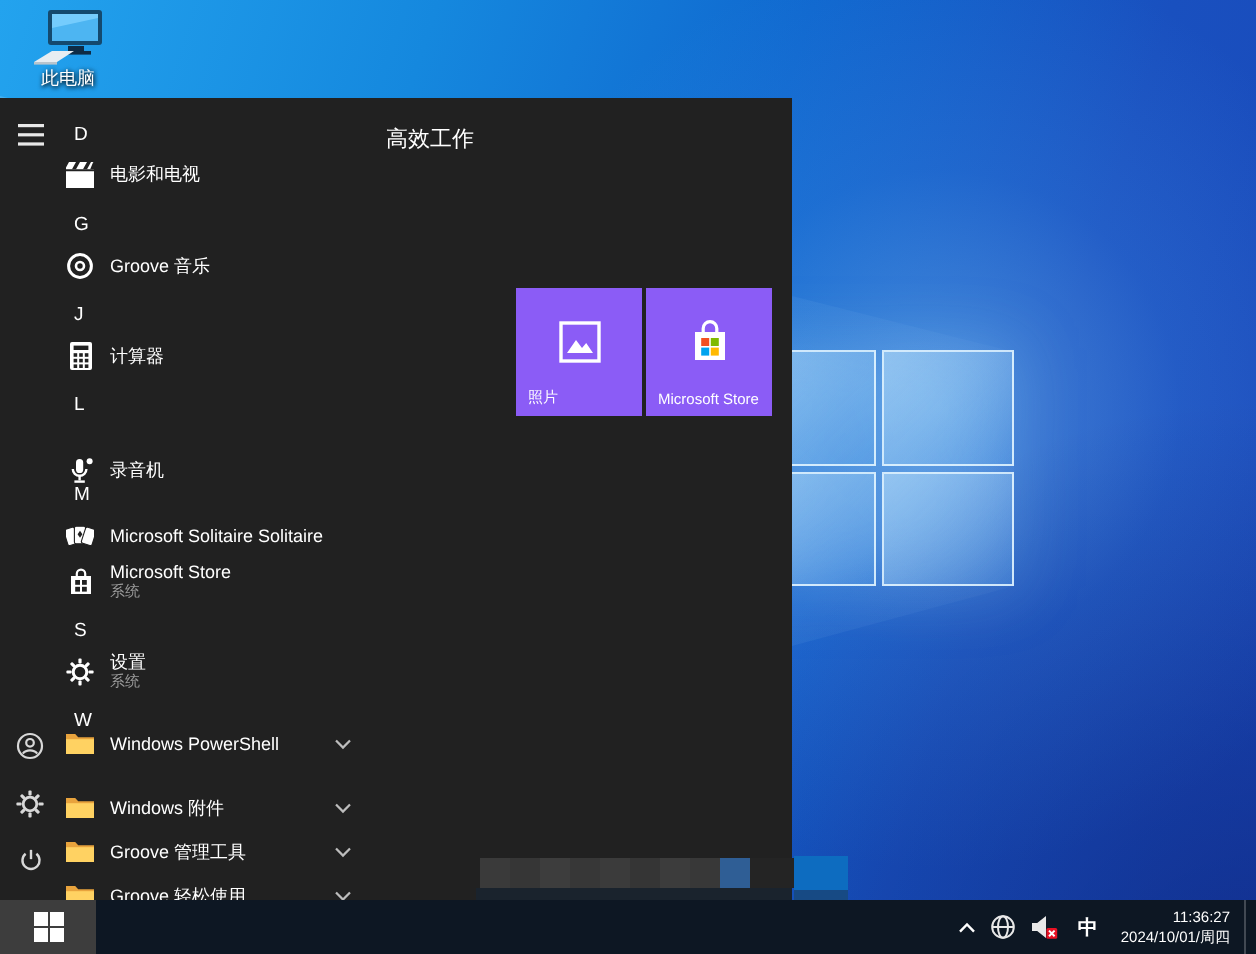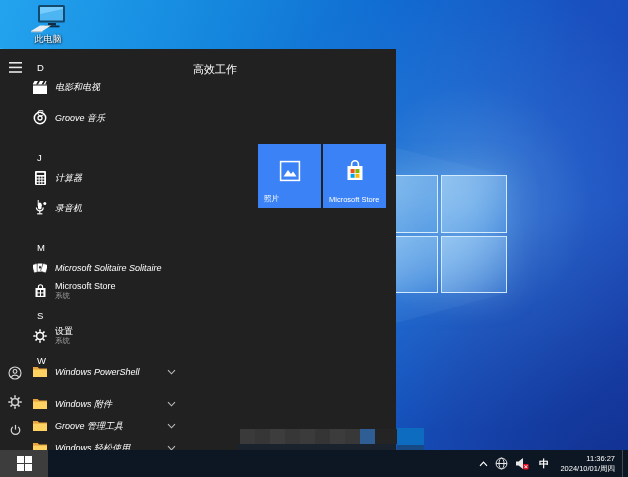--- a/index.html
+++ b/index.html
@@ -13,43 +13,43 @@
     linear-gradient(108deg,#23a3ee 0%,#1588de 28%,#1068cf 52%,#1950bf 75%,#1b46b8 100%);}
   .ray{position:absolute;inset:0;clip-path:polygon(0 48px,507px 176px,507px 293px,0 430px);
     background:linear-gradient(90deg,rgba(255,255,255,.15) 0%,rgba(180,225,255,.07) 60%,rgba(255,255,255,0) 100%);}
   .win-logo{position:absolute;left:371px;top:175px;width:136px;height:118px;display:grid;
     grid-template-columns:1fr 1fr;grid-template-rows:1fr 1fr;gap:3px;
     filter:drop-shadow(0 0 16px rgba(170,225,255,.55));}
   .win-logo .pane{background:linear-gradient(135deg,rgba(205,238,255,.52),rgba(110,185,245,.20));
     border:1px solid rgba(228,246,255,.85);}
 
   
-  .desktop-icon{position:absolute;left:20px;top:4px;width:56px;z-index:5;display:flex;
+  .desktop-icon{position:absolute;left:6px;top:4px;width:56px;z-index:5;display:flex;
     flex-direction:column;align-items:center;gap:0;cursor:default;}
   .desktop-icon .di-label{font-size:9px;color:#fff;text-shadow:0 1px 2px rgba(0,0,0,.85),1px 0 2px rgba(0,0,0,.6);}
 
   
   .start-menu{position:absolute;left:0;top:49px;width:396px;height:401px;background:#212121;
     z-index:30;overflow:hidden;color:#fff;}
   .rail{position:absolute;left:0;top:0;width:30px;height:100%;}
   .rbtn{position:absolute;left:0;width:30px;height:28px;display:flex;align-items:center;justify-content:center;cursor:pointer;}
 
   .al-header{position:absolute;left:37px;width:120px;height:16px;display:flex;align-items:center;
     font-size:9.5px;color:#fff;cursor:pointer;}
   .al-item{position:absolute;left:30px;width:170px;height:22px;display:flex;align-items:center;
     font-size:9px;color:#fff;cursor:pointer;}
   .al-item.two{height:26px;}
   .al-icon{width:14px;height:14px;margin-left:3px;flex:none;display:flex;align-items:center;justify-content:center;}
-  .al-label{margin-left:8px;white-space:nowrap;font-style:italic;}
+  .al-label{margin-left:8px;white-space:nowrap;}
   .al-2line{margin-left:8px;display:flex;flex-direction:column;line-height:10.5px;}
   .al-sub{font-size:7.5px;color:#9a9a9a;}
   .chev{position:absolute;left:137px;top:50%;transform:translateY(-50%);display:flex;}
 
   .group-title{position:absolute;left:193px;top:13px;font-size:11px;color:#fff;cursor:pointer;}
-  .tile{position:absolute;top:95px;width:63px;height:64px;background:#3b82f6;cursor:pointer;}
+  .tile{position:absolute;top:95px;width:63px;height:64px;background:#8b5cf6;cursor:pointer;}
   .tile .t-icon{position:absolute;left:50%;top:42%;transform:translate(-50%,-50%);display:flex;}
   .tile .t-label{position:absolute;left:6px;bottom:4px;font-size:7.5px;color:#fff;white-space:nowrap;}
   .tile-photos{left:258px;} .tile-store{left:323px;}
 
   
   .mosaic{position:absolute;left:238px;top:427px;width:188px;height:23px;z-index:50;}
   .mosaic div{position:absolute;}
   .m-row{left:2px;top:2px;height:15px;display:flex;}
   .m-row i{display:block;height:15px;width:15px;}
   .m-under{left:0;top:17px;width:158px;height:6px;background:#1a232d;}
@@ -160,21 +160,21 @@
             <path d="M1.5 0 l-1.5 2.8 v-2.8z M3 3.6 l2-3.6 h2 l-2 3.6z M8.5 3.6 l2-3.6 h2 l-2 3.6z M13.6 0 l.4 .1 v3.5 h-1.9z" fill="#212121"></path>
           </svg>
         </span>
         <span class="al-label">电影和电视</span>
       </div>
 
       <div class="al-header" style="top:55px">
         <span>G</span>
       </div>
 
-      <div class="al-item" style="top:58px">
+      <div class="al-item" style="top:73px">
         <span class="al-icon">
           <svg width="14" height="14" viewBox="0 0 14 14" fill="none" stroke="#fff">
             <circle cx="7" cy="7" r="5.7" stroke-width="1.5"></circle>
             <circle cx="7" cy="7" r="2" stroke-width="1.3"></circle>
           </svg>
         </span>
         <span class="al-label">Groove 音乐</span>
       </div>
 
       <div class="al-header" style="top:100px">
@@ -199,21 +199,21 @@
             </g>
           </svg>
         </span>
         <span class="al-label">计算器</span>
       </div>
 
       <div class="al-header" style="top:145px">
         <span>L</span>
       </div>
 
-      <div class="al-item" style="top:148px">
+      <div class="al-item" style="top:175px">
         <span class="al-icon">
           <svg width="13" height="14" viewBox="0 0 13 14">
             <rect x="4" y="1.5" width="3.6" height="7" rx="1.8" fill="#fff"></rect>
             <path d="M2.4 6.5 a3.4 3.4 0 0 0 6.8 0" fill="none" stroke="#fff" stroke-width="1.2"></path>
             <rect x="5.2" y="10" width="1.2" height="2.2" fill="#fff"></rect>
             <rect x="3.2" y="12.2" width="5.2" height="1.2" fill="#fff"></rect>
             <circle cx="10.8" cy="2.6" r="1.5" fill="#fff"></circle>
           </svg>
         </span>
         <span class="al-label">录音机</span>
@@ -331,21 +331,21 @@
         </span>
       </div>
 
       <div class="al-item" style="top:388px">
         <span class="al-icon">
           <svg width="14" height="12" viewBox="0 0 14 12">
             <path d="M0 1 h4.6 l1.5 1.6 H14 V11 H0 Z" fill="#e8a33d"></path>
             <path d="M0 3.6 h14 V11 H0 Z" fill="#ffd262"></path>
           </svg>
         </span>
-        <span class="al-label">Windows 轻松使用</span>
+        <span class="al-label">Groove 轻松使用</span>
         <span class="chev">
           <svg width="9" height="6" viewBox="0 0 9 6" fill="none" stroke="#bdbdbd" stroke-width="1.1">
               <path d="M1 1.2 L4.5 4.8 L8 1.2"></path>
             </svg>
         </span>
       </div>
 
     </div>
 
     <div class="group-title">高效工作</div>

